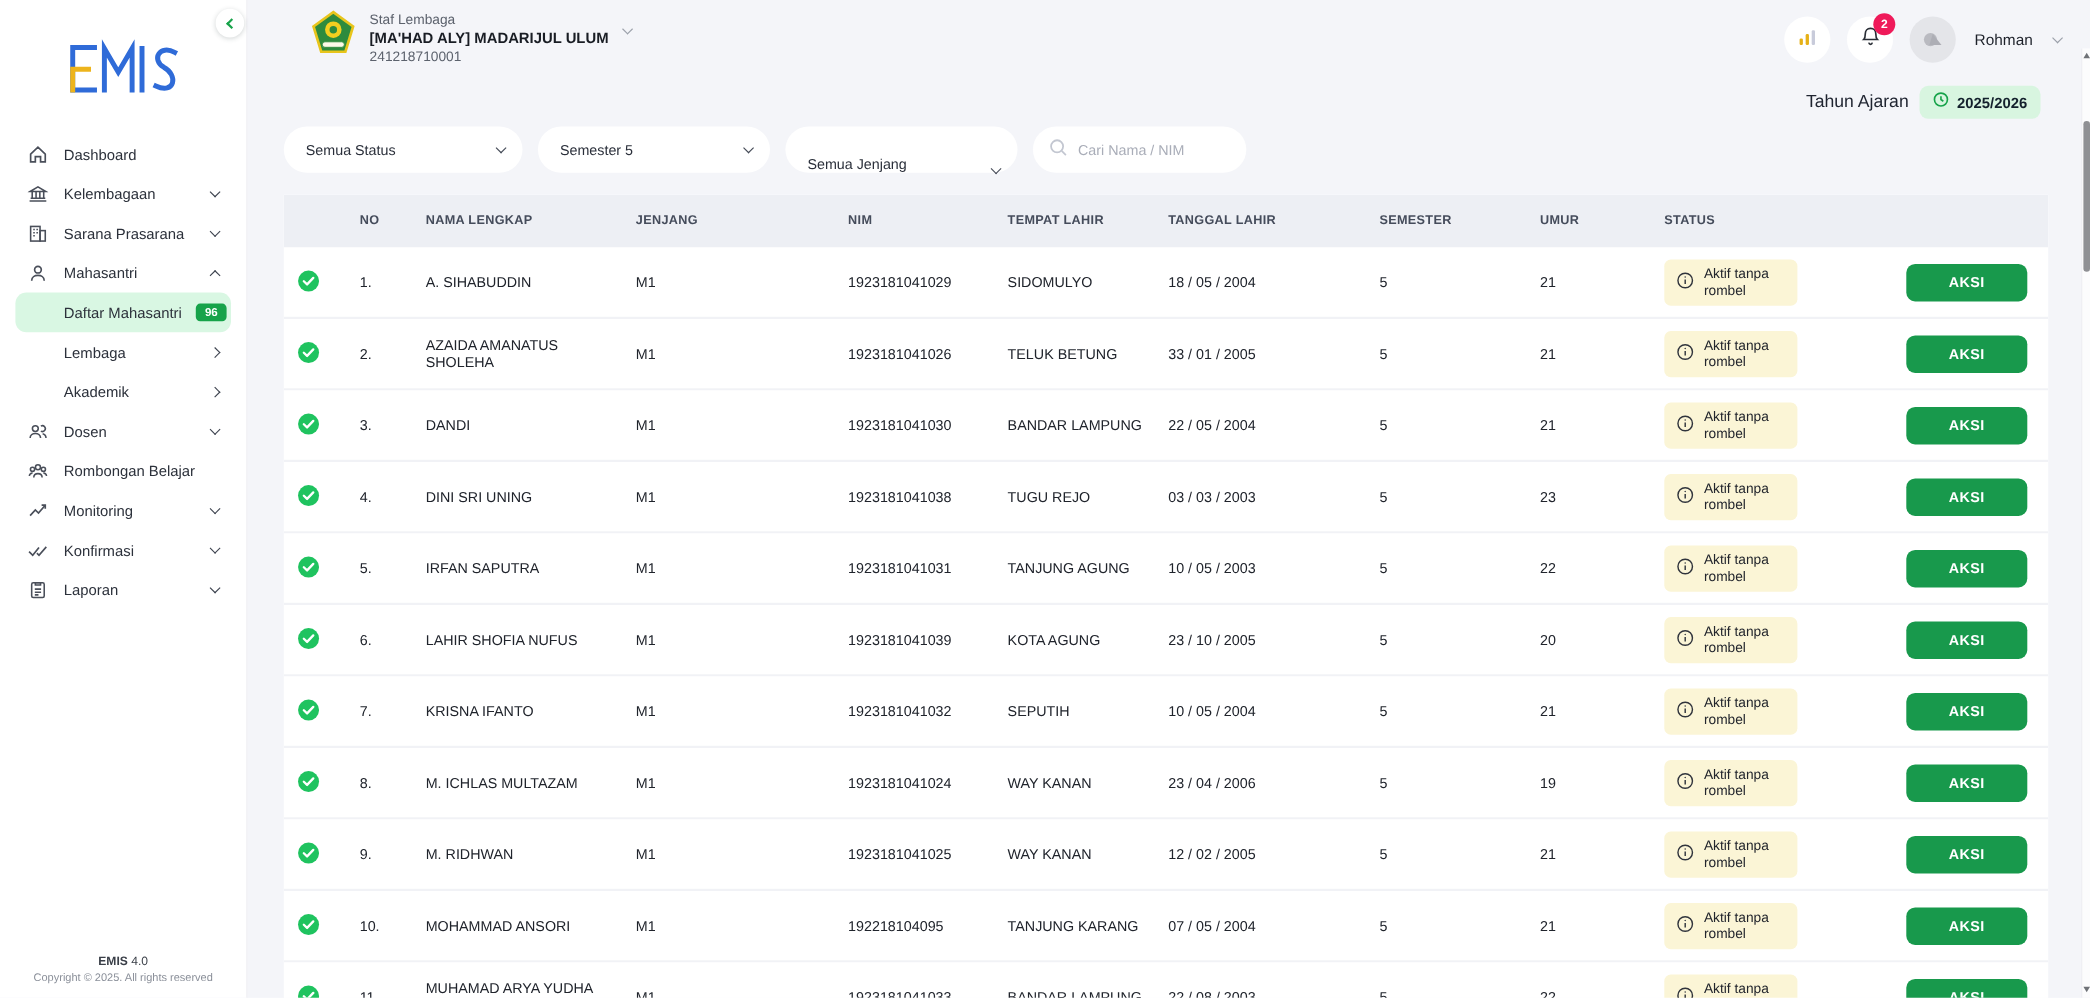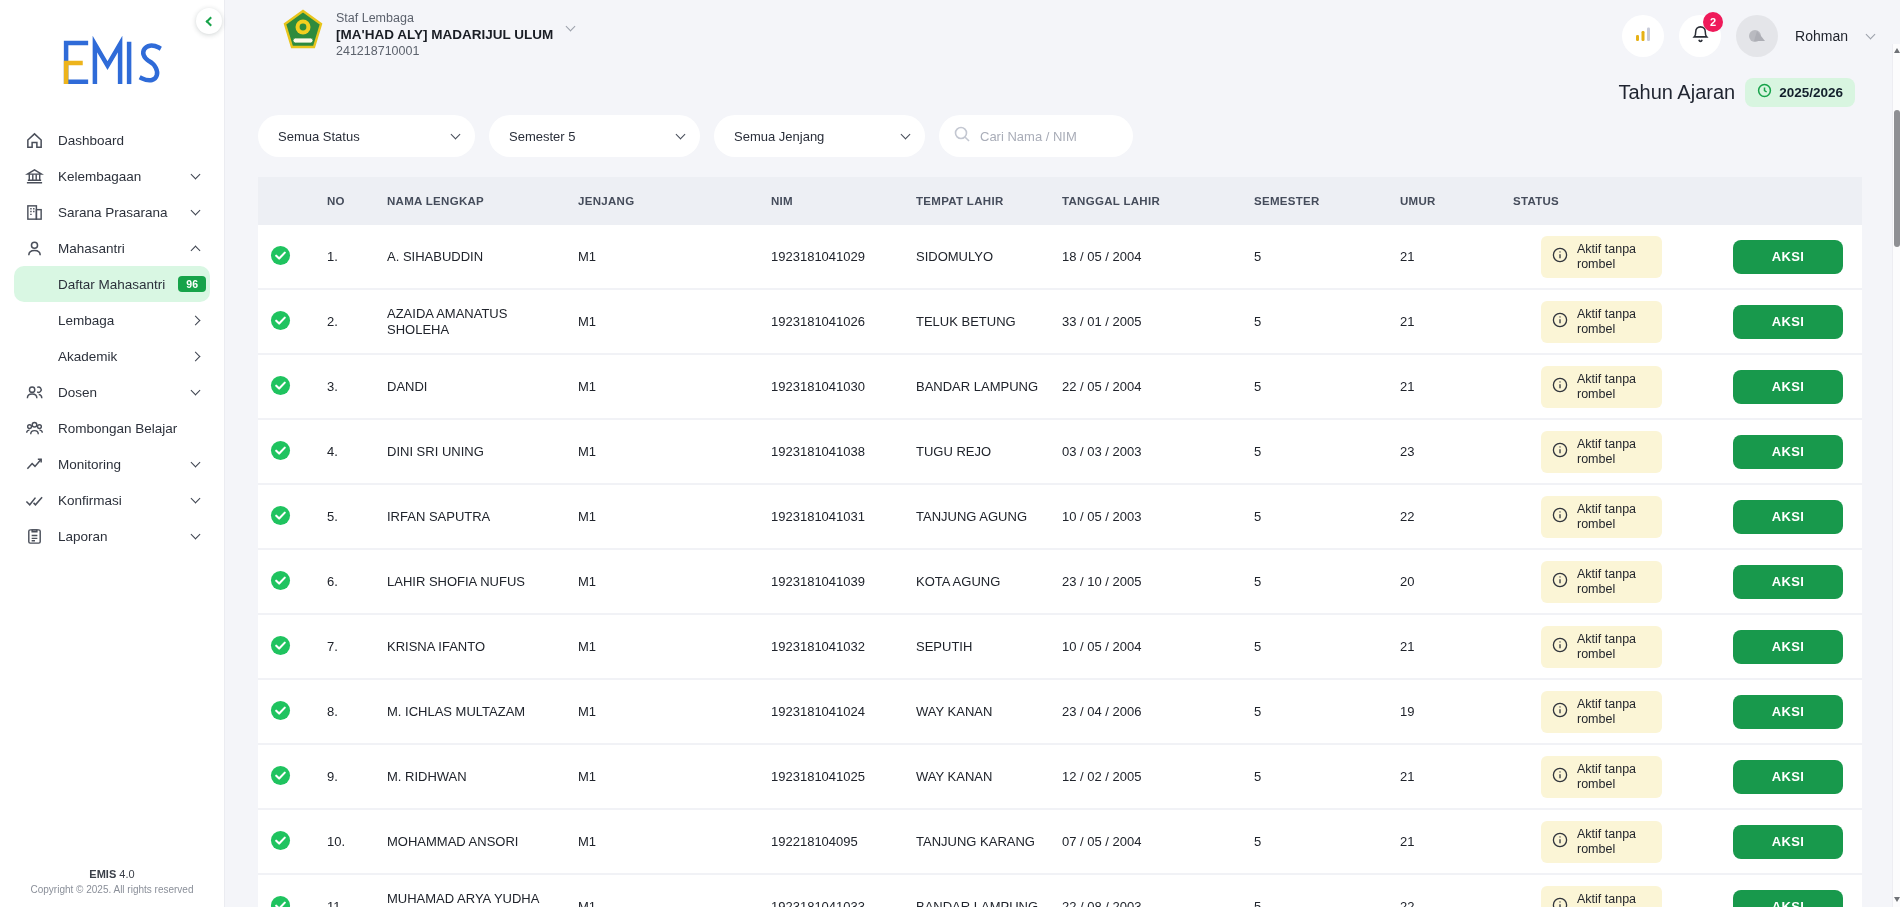--- a/index.html
+++ b/index.html
@@ -45,45 +45,45 @@
   .top-icons { position:absolute; right:26px; top:15px; display:flex; align-items:center; gap:15px; }
   .circle-btn { width:42px; height:42px; border-radius:50%; background:#fff; position:relative;
     display:flex; align-items:center; justify-content:center; cursor:pointer; }
   .notif-badge { position:absolute; top:-3px; right:-2px; min-width:20px; height:20px; border-radius:10px;
     background:#ef1a5a; color:#fff; font-size:11px; font-weight:bold; display:flex; align-items:center; justify-content:center; padding:0 5px; }
   .avatar { width:42px; height:42px; border-radius:50%; background:#e4e5e9; display:flex; align-items:center; justify-content:center; }
   .user-name { font-size:14px; color:#1d212a; margin-left:2px; }
   .top-icons .chev-i { border-color:#9ba0aa; margin-left:4px; }
 
   .tahun-row { position:absolute; right:45px; top:78px; display:flex; align-items:center; gap:10px; }
-  .tahun-label { font-size:20px; color:#1f2430; }
+  .tahun-label { font-size:16px; color:#1f2430; }
   .tahun-pill { background:#d8f5e0; border-radius:8px; padding:5px 12px; display:flex; align-items:center; gap:7px; }
   .tahun-pill .val { font-size:13.5px; font-weight:bold; color:#13202c; }
 
   .filters { position:absolute; left:33px; top:115px; display:flex; gap:14px; }
   .select-pill { height:42px; background:#fff; border-radius:21px; display:flex; align-items:center;
     padding:0 16px 0 20px; cursor:pointer; }
   .select-pill .sp-label { font-size:13px; color:#2a2f3a; flex:1; }
   .select-pill .chev-i { border-color:#454b57; margin-left:10px; }
-  .w1 { width:217px; } .w2 { width:211px; } .w3 { width:211px; }
+  .w1 { width:217px; } .w2 { width:211px; } .w3 { width:211px;align-items:flex-end; }
   .search-pill { width:194px; height:42px; background:#fff; border-radius:21px; display:flex; align-items:center; padding:0 14px; gap:9px; }
   .search-pill input { border:none; outline:none; font-size:13px; width:130px; color:#2a2f3a;
     font-family:"Liberation Sans","DejaVu Sans",sans-serif; background:transparent; }
   .search-pill input::placeholder { color:#a9adb8; }
 
   
   .table-card { position:absolute; left:33px; right:38px; top:177px; bottom:0; background:#fff; overflow:hidden; }
   .tgrid { display:grid; grid-template-columns:52px 77px 191px 193px 145px 146px 192px 146px 113px 220px 1fr; align-items:center; }
   .thead { height:48px; background:#edeff4; font-size:11.5px; font-weight:bold; letter-spacing:.3px; color:#454c5b; }
   .trow { height:65px; border-bottom:2px solid #f1f2f6; font-size:13px; color:#20242c; background:#fff; }
   .cell-no { padding-left:17px; }
   .check-wrap { display:flex; justify-content:flex-start; padding-left:12px; }
   .cell-nama { padding-right:14px; line-height:16px; }
   .status-badge { display:inline-flex; align-items:center; gap:9px; background:#fbf5d6; border-radius:6px;
-    padding:6px 11px;margin-left:28px; }
+    padding:6px 11px; }
   .status-badge .st-text { font-size:12.5px; color:#23262d; max-width:74px; line-height:15px; }
   .aksi-btn { width:110px; height:34px; background:#18994c; color:#fff; border:none; border-radius:8px;
     font-weight:bold; font-size:13px; letter-spacing:.4px; cursor:pointer;
     font-family:"Liberation Sans","DejaVu Sans",sans-serif; }
 
   
   .scrollbar { position:absolute; right:0; top:44px; bottom:0; width:8px; background:#fcfcfd; border-left:1px solid #ededf2; z-index:9; }
   .scroll-thumb { position:absolute; left:1px; top:66px; width:6px; height:137px; background:#8f9094; border-radius:3px; cursor:grab; }
   .scroll-arrow { position:absolute; left:1px; width:0; height:0; border-left:3px solid transparent; border-right:3px solid transparent; }
   .arr-up { top:4px; border-bottom:5px solid #6f7277; }

